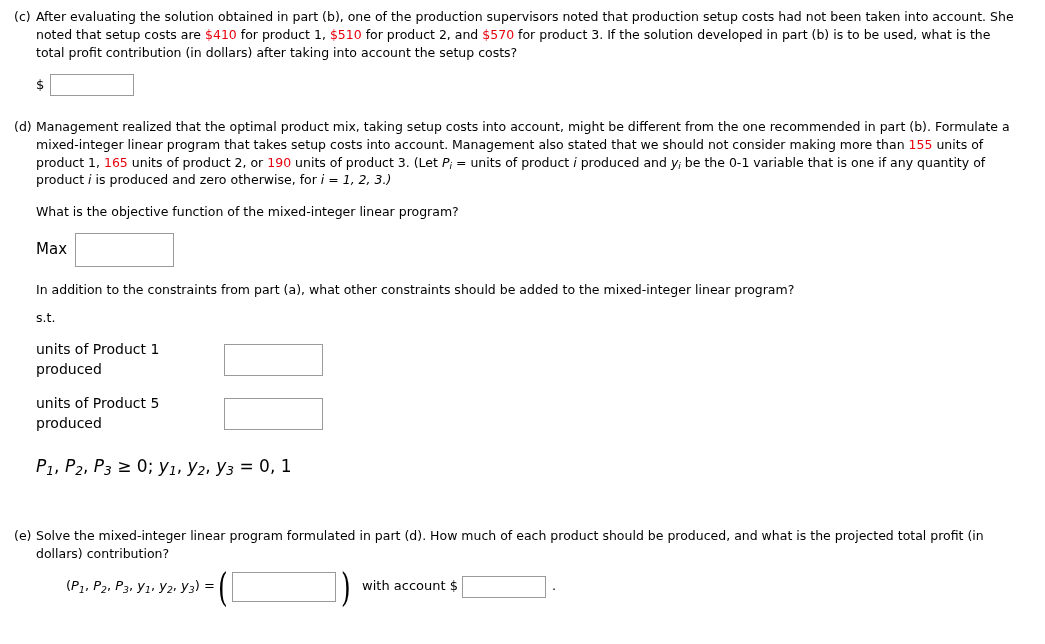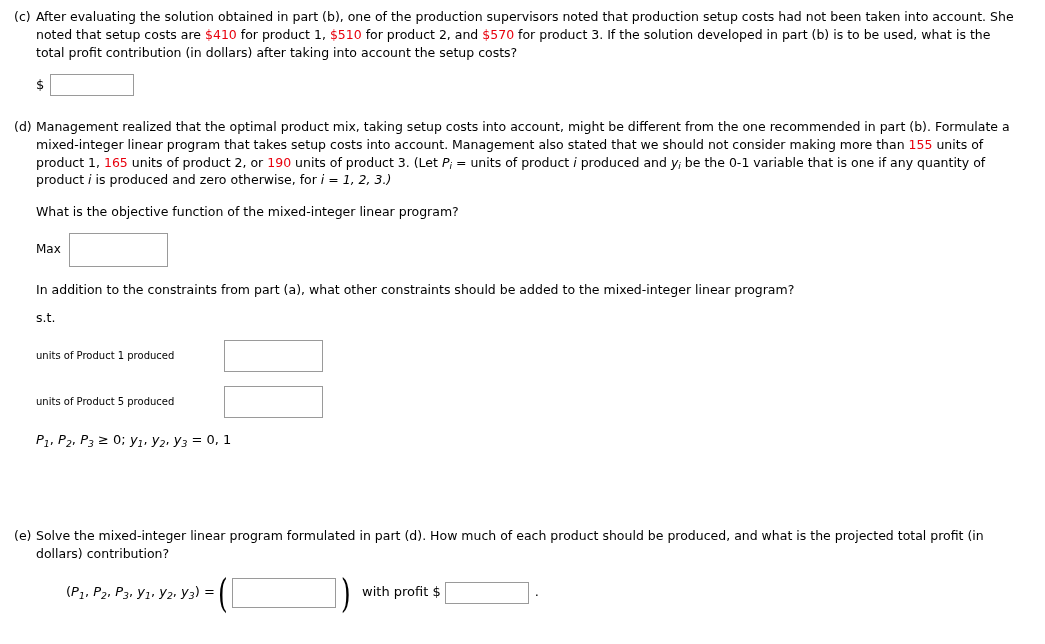--- a/index.html
+++ b/index.html
@@ -80,61 +80,61 @@
     left: 0;
     width: 1045px;
   }
   .max-row {
     display: flex;
     align-items: center;
     gap: 8px;
     margin-top: 12px;
   }
   .max-label {
-    font-size: 12px;
+    font-size: 15px;
   }
   .box-max {
     width: 99px;
     height: 34px;
   }
   .q-line {
     margin-top: 14px;
   }
   .st-line {
     margin-top: 10px;
   }
   .constraint-row {
     display: flex;
     align-items: center;
     margin-top: 14px;
   }
   .constraint-label {
     width: 188px;
     flex: 0 0 188px;
-    font-size: 10px;
+    font-size: 14px;
   }
   .box-constraint {
     width: 99px;
     height: 32px;
   }
   .vars-line {
-    margin-top: 13px;
-    font-size: 13px;
+    margin-top: 20px;
+    font-size: 17px;
   }
   .ital {
     font-style: italic;
   }
   sub {
     font-size: 0.72em;
     vertical-align: baseline;
     position: relative;
     bottom: -0.28em;
   }
   .e-answer-row {
-    margin-top: 14px;
+    margin-top: 8px;
     display: flex;
     align-items: center;
     gap: 0px;
     font-size: 13px;
   }
   .paren {
     font-size: 40px;
     line-height: 0.8;
     font-family: "DejaVu Serif", "Liberation Serif", serif;
     font-weight: 300;
@@ -211,20 +211,20 @@
 
   <div class="part partE">
     <div class="part-label">(e)</div>
     <div class="part-body">
       <div>Solve the mixed-integer linear program formulated in part (d). How much of each product should be produced, and what is the projected total profit (in dollars) contribution?</div>
       <div class="e-answer-row eq-line">
         <span>(<span class="ital">P</span><sub class="ital">1</sub>, <span class="ital">P</span><sub class="ital">2</sub>, <span class="ital">P</span><sub class="ital">3</sub>, <span class="ital">y</span><sub class="ital">1</sub>, <span class="ital">y</span><sub class="ital">2</sub>, <span class="ital">y</span><sub class="ital">3</sub>) =</span>
         <span class="paren">(</span>
         <input class="answer-box box-e1" type="text" value="" style="">
         <span class="paren">)</span>
-        <span class="with-profit">with profit $</span>
+        <span class="with-profit">with account $</span>
         <input class="answer-box box-e2" type="text" value="" style="">
         <span class="period">.</span>
       </div>
     </div>
   </div>
 
 </div>
 
 </body></html>

